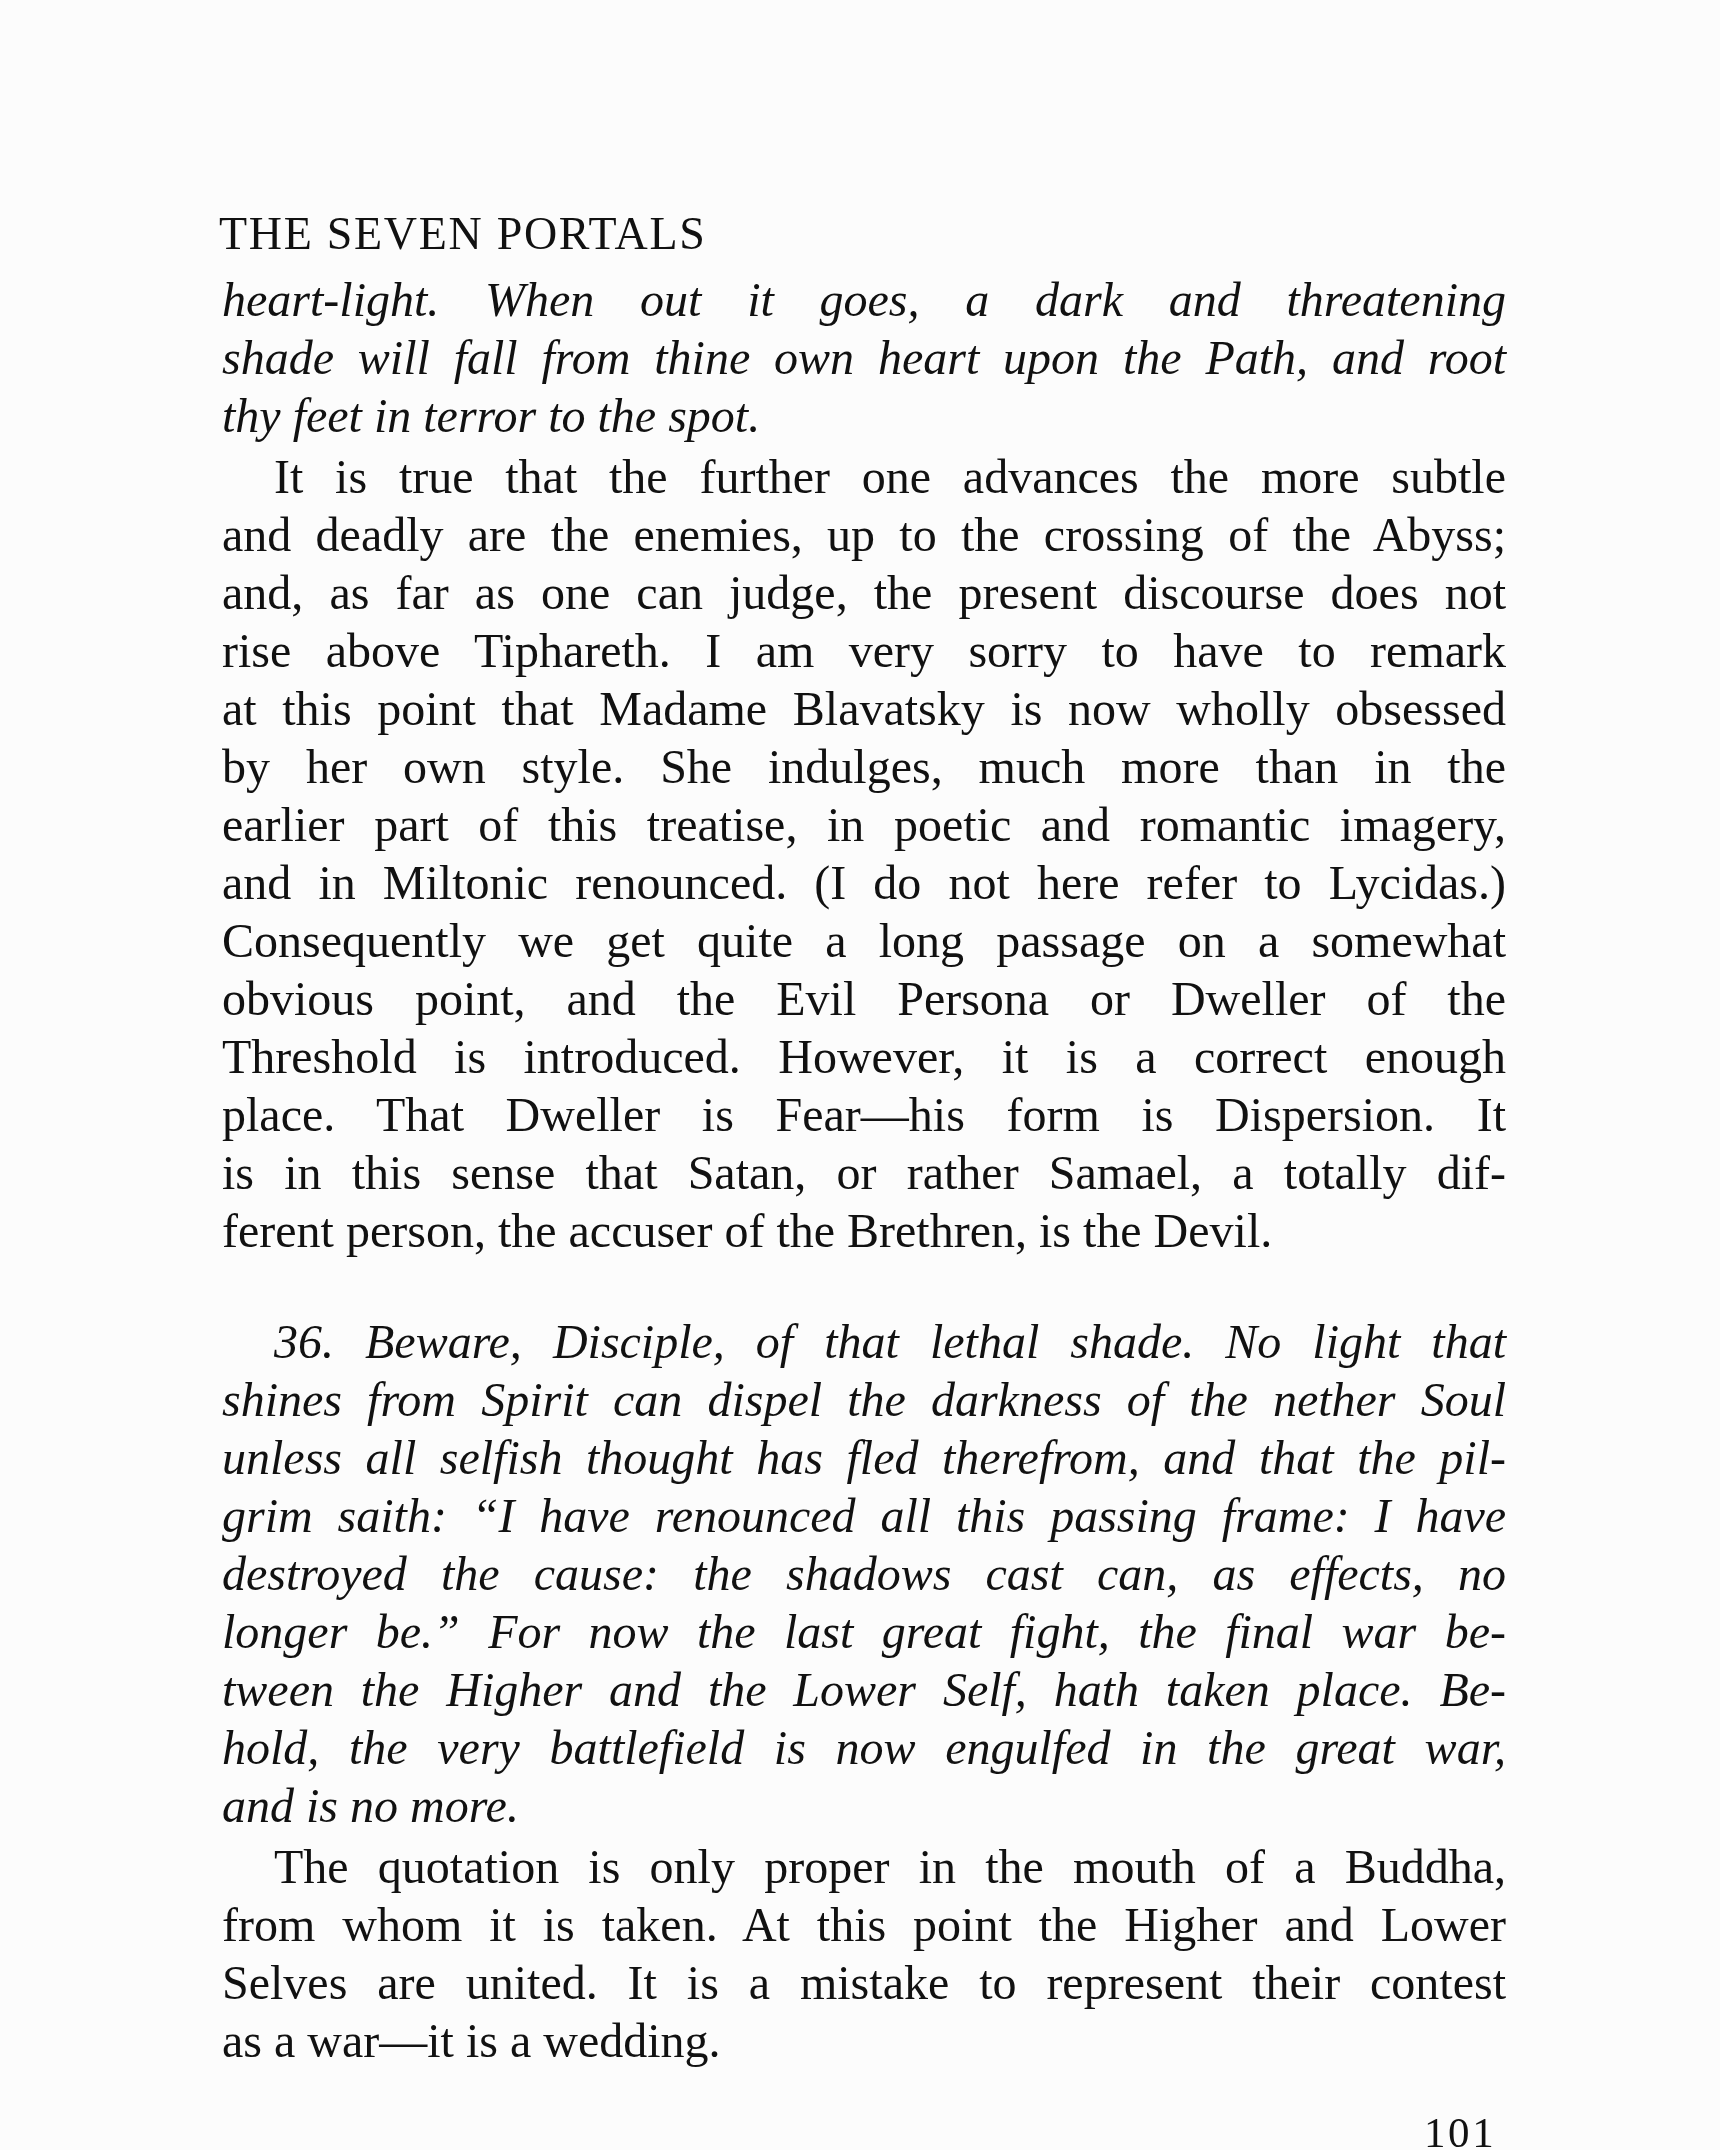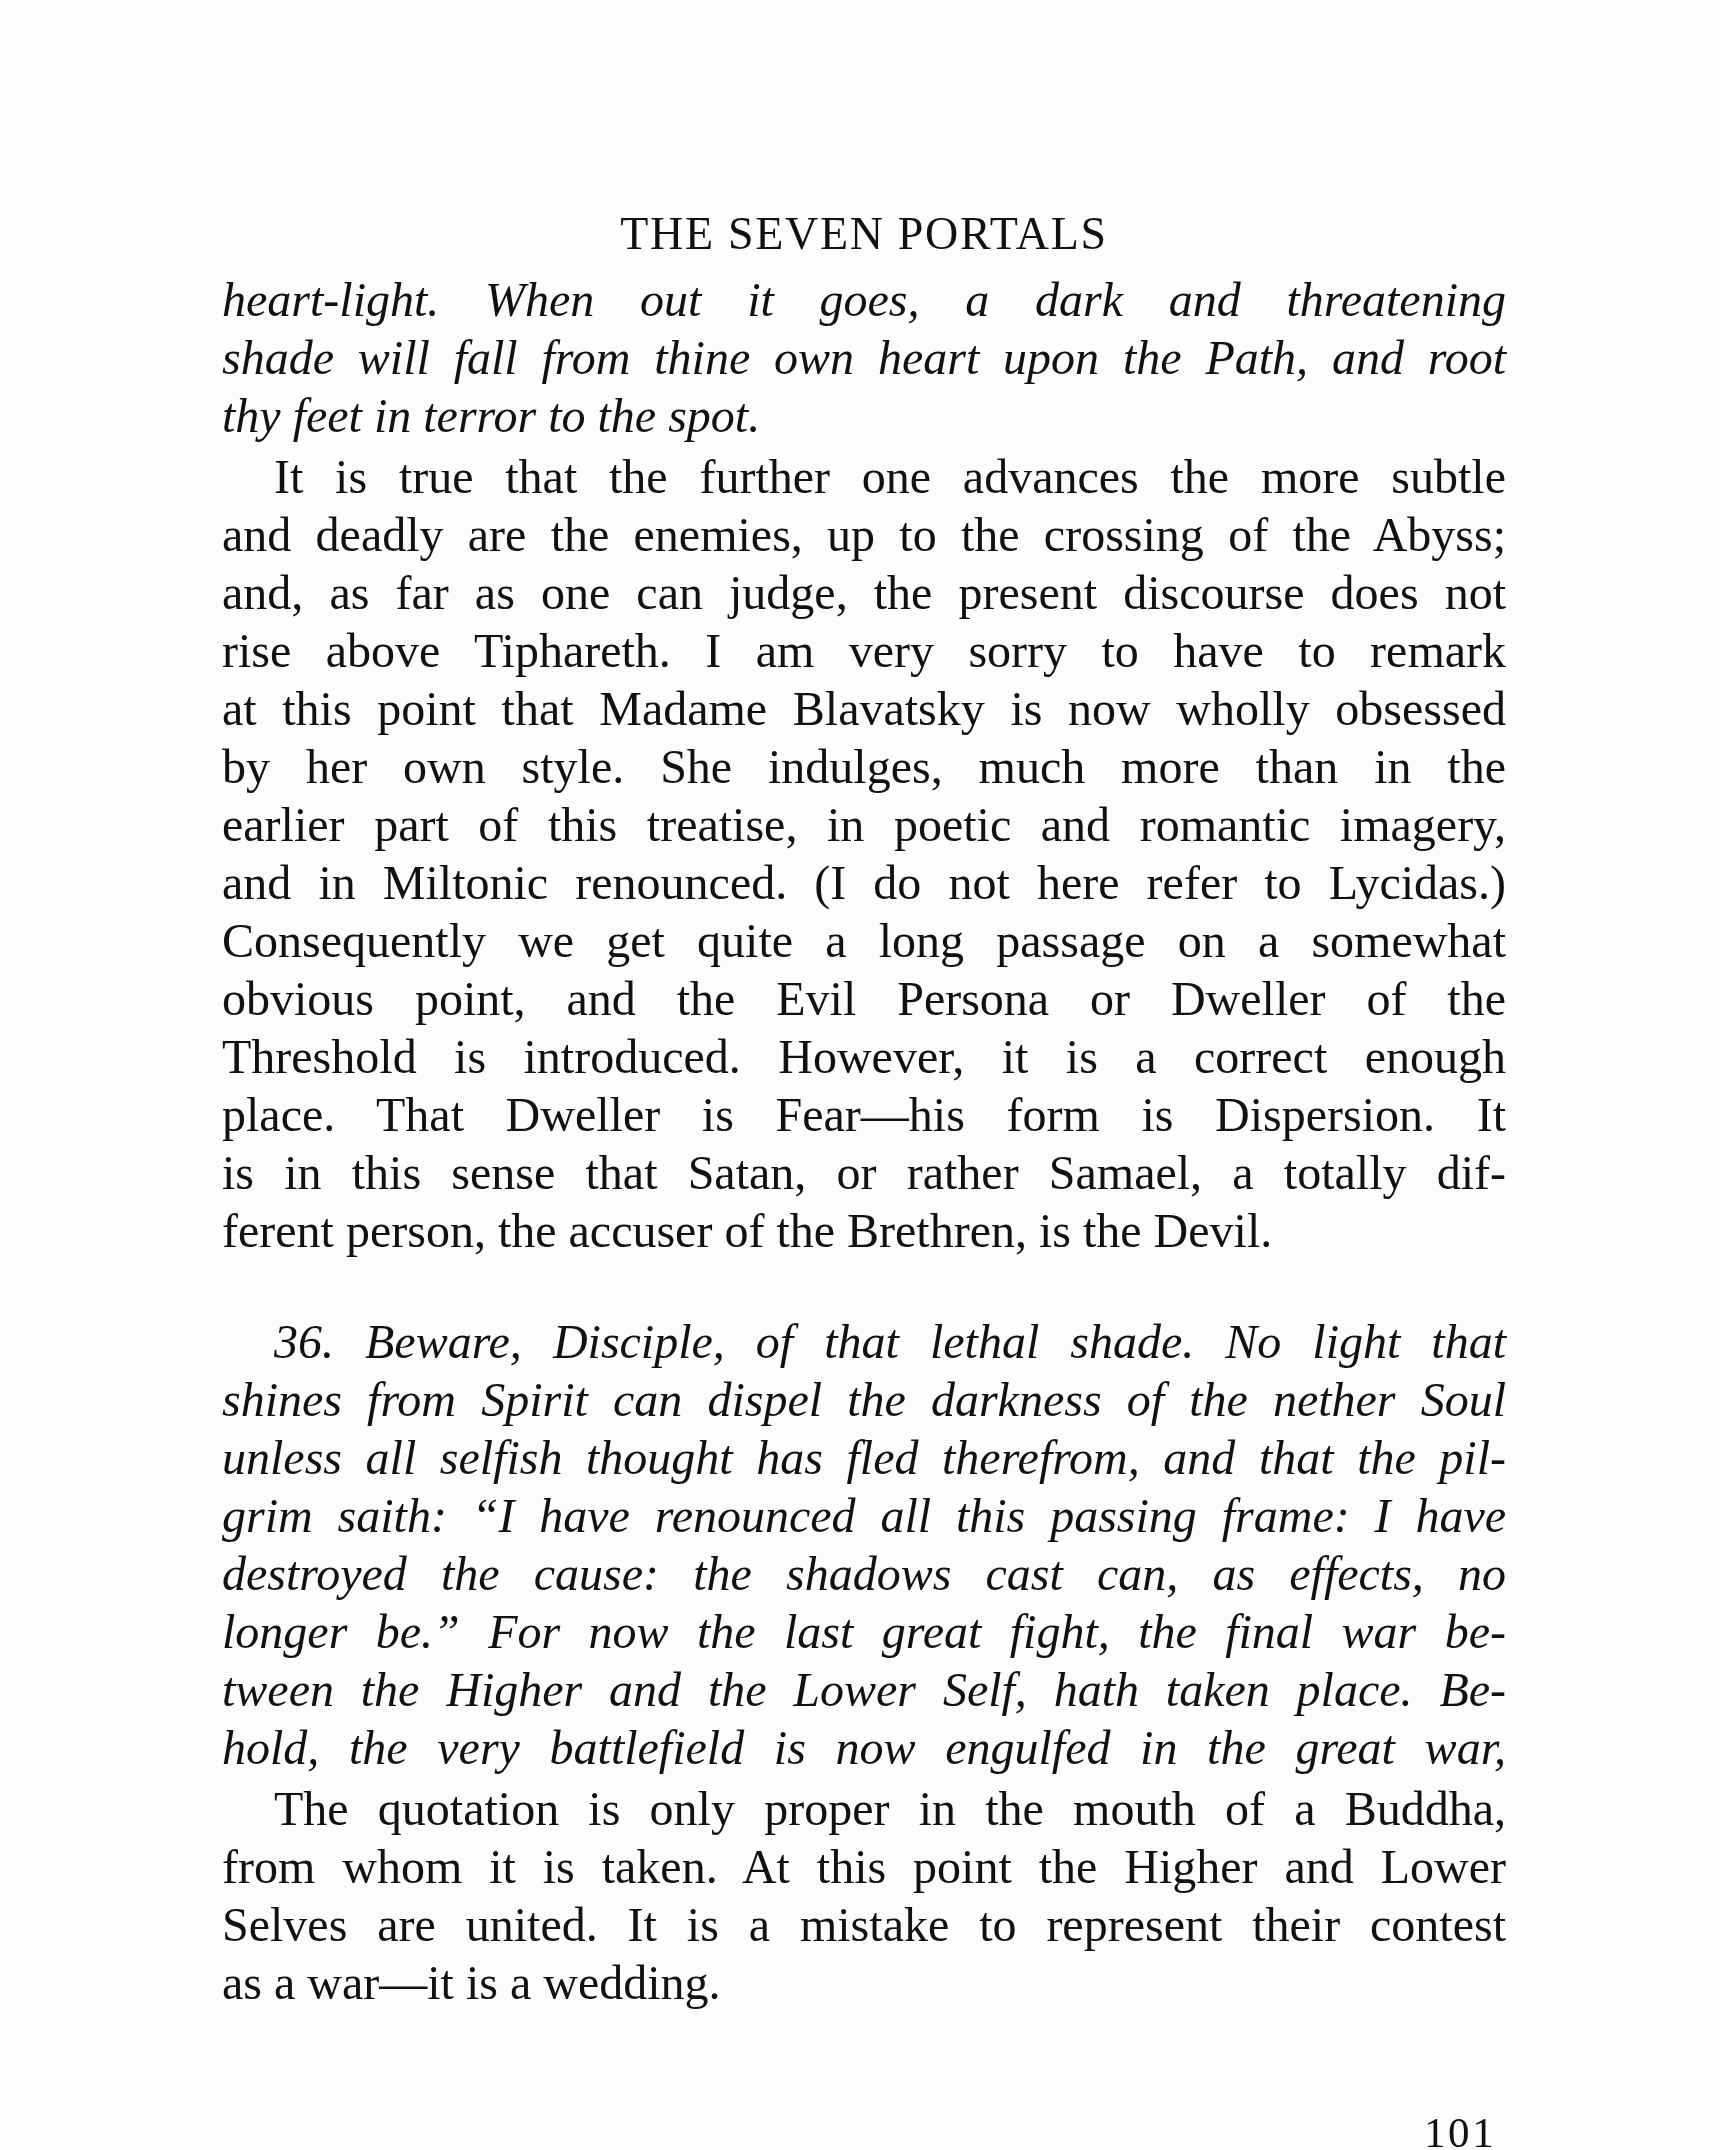--- a/index.html
+++ b/index.html
@@ -10,21 +10,20 @@
     overflow: hidden;
     font-family: "Liberation Serif", "DejaVu Serif", serif;
     color: #111111;
   }
   .page {
     position: absolute;
     left: 219px; top: 206px;
     width: 1290px;
   }
   .running-head {
-    text-align: center;
     font-size: 46px;
     letter-spacing: 1.7px;
     line-height: 56px;
     margin: 0 0 8.6px 0;
     font-weight: normal;
   }
   .block { margin: 3px; }
   .line {
     display: block;
     font-size: 48px;
@@ -78,20 +77,21 @@
 
   <div class="block italic">
     <span class="line indent">36. Beware, Disciple, of that lethal shade.  No light that</span>
     <span class="line">shines from Spirit can dispel the darkness of the nether Soul</span>
     <span class="line">unless all selfish thought has fled therefrom, and that the pil-</span>
     <span class="line">grim saith: “I have renounced all this passing frame: I have</span>
     <span class="line">destroyed the cause: the shadows cast can, as effects, no</span>
     <span class="line">longer be.”  For now the last great fight, the final war be-</span>
     <span class="line">tween the Higher and the Lower Self, hath taken place.  Be-</span>
     <span class="line">hold, the very battlefield is now engulfed in the great war,</span>
+    <span class="line last">and is no more.</span>
   </div>
 
   <div class="block">
     <span class="line indent">The quotation is only proper in the mouth of a Buddha,</span>
     <span class="line">from whom it is taken.  At this point the Higher and Lower</span>
     <span class="line">Selves are united.  It is a mistake to represent their contest</span>
     <span class="line last">as a war—it is a wedding.</span>
   </div>
 </div>
 

